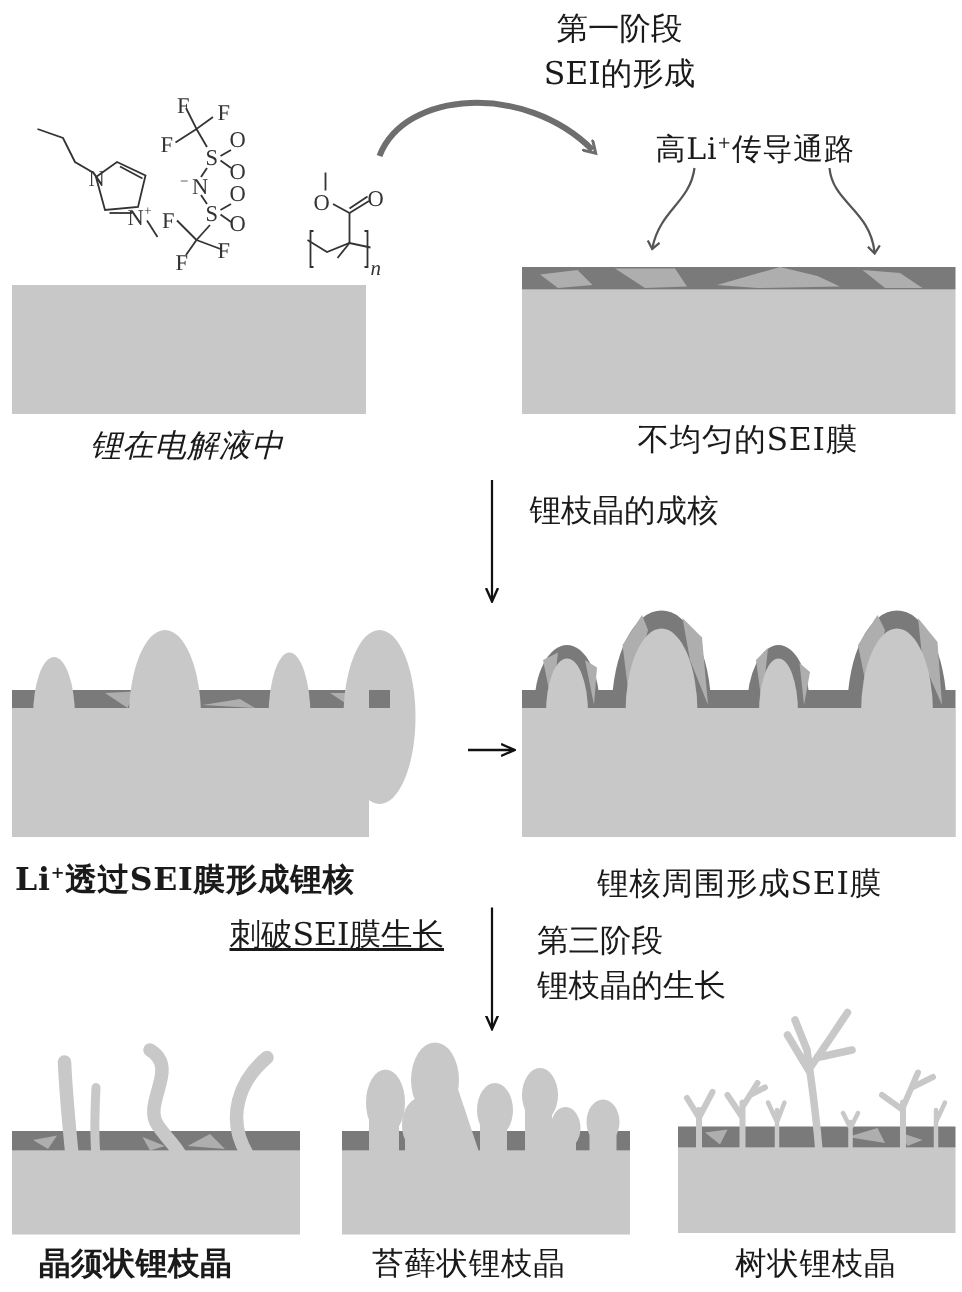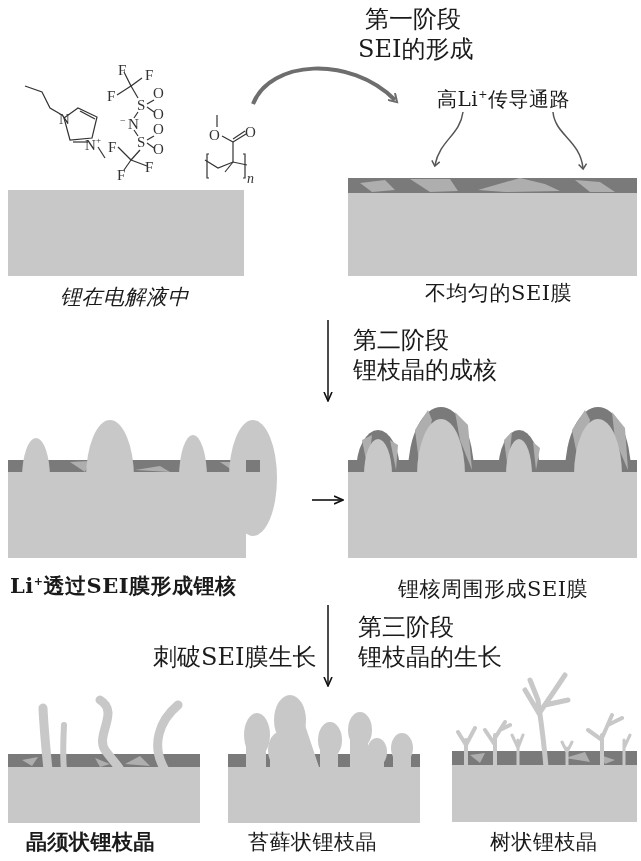--- a/index.html
+++ b/index.html
@@ -1,19 +1,19 @@
 <!DOCTYPE html>
 <html><head>
 <meta charset="utf-8">
 <style>
   html, body { margin: 0; padding: 0; background: #ffffff; }
   body { width: 641px; height: 861px; position: relative; overflow: hidden;
          font-family: "DejaVu Serif", "Liberation Serif", serif; color: #1a1a1a; }
   .label { position: absolute; font-size: 21px; white-space: nowrap; letter-spacing: 0.5px; }
-  .stage { position: absolute; font-size: 24px; line-height: 30px; white-space: nowrap; }
+  .stage { position: absolute; font-size: 21px; line-height: 30px; white-space: nowrap; }
   svg { position: absolute; left: 0; top: 0; }
   sup { font-size: 11px; }
 </style>
 </head>
 <body>
 
 <svg width="641" height="861" viewBox="0 0 641 861">
   <defs>
     <marker id="arrowGray" markerWidth="10" markerHeight="10" refX="5" refY="5" orient="auto" markerUnits="userSpaceOnUse">
       <path d="M0,0 L8,5 L0,10" fill="none" stroke="#6e6e6e" stroke-width="2"></path>
@@ -198,30 +198,29 @@
 </div>
 
 <div class="label" style="left:437px; top:86px; font-size:20px;">
   <span>高Li</span><sup>+</sup><span>传导通路</span>
 </div>
 
 <div class="label" style="left:60px; top:283px;font-style:italic;">锂在电解液中</div>
 <div class="label" style="left:425px; top:279px;">不均匀的SEI膜</div>
 
 <div class="stage" style="left:353px; top:325px;">
-  <div>第二阶段</div>
   <div>锂枝晶的成核</div>
 </div>
 
 <div class="label" style="left:10px; top:572px;font-weight:bold;">
   <span>Li</span><sup>+</sup><span>透过SEI膜形成锂核</span>
 </div>
 <div class="label" style="left:398px; top:575px;">锂核周围形成SEI膜</div>
 
 <div class="stage" style="left:358px; top:612px;">
   <div>第三阶段</div>
   <div>锂枝晶的生长</div>
 </div>
-<div class="stage" style="left:153px; top:642px;">刺破SEI膜生长</div>
+<div class="stage" style="left:153px; top:608px;text-decoration:underline;">刺破SEI膜生长</div>
 
 <div class="label" style="left:26px; top:828px;font-weight:bold;">晶须状锂枝晶</div>
 <div class="label" style="left:248px; top:828px;">苔藓状锂枝晶</div>
 <div class="label" style="left:490px; top:828px;font-family:Liberation Mono, monospace;">树状锂枝晶</div>
 
 </body></html>

